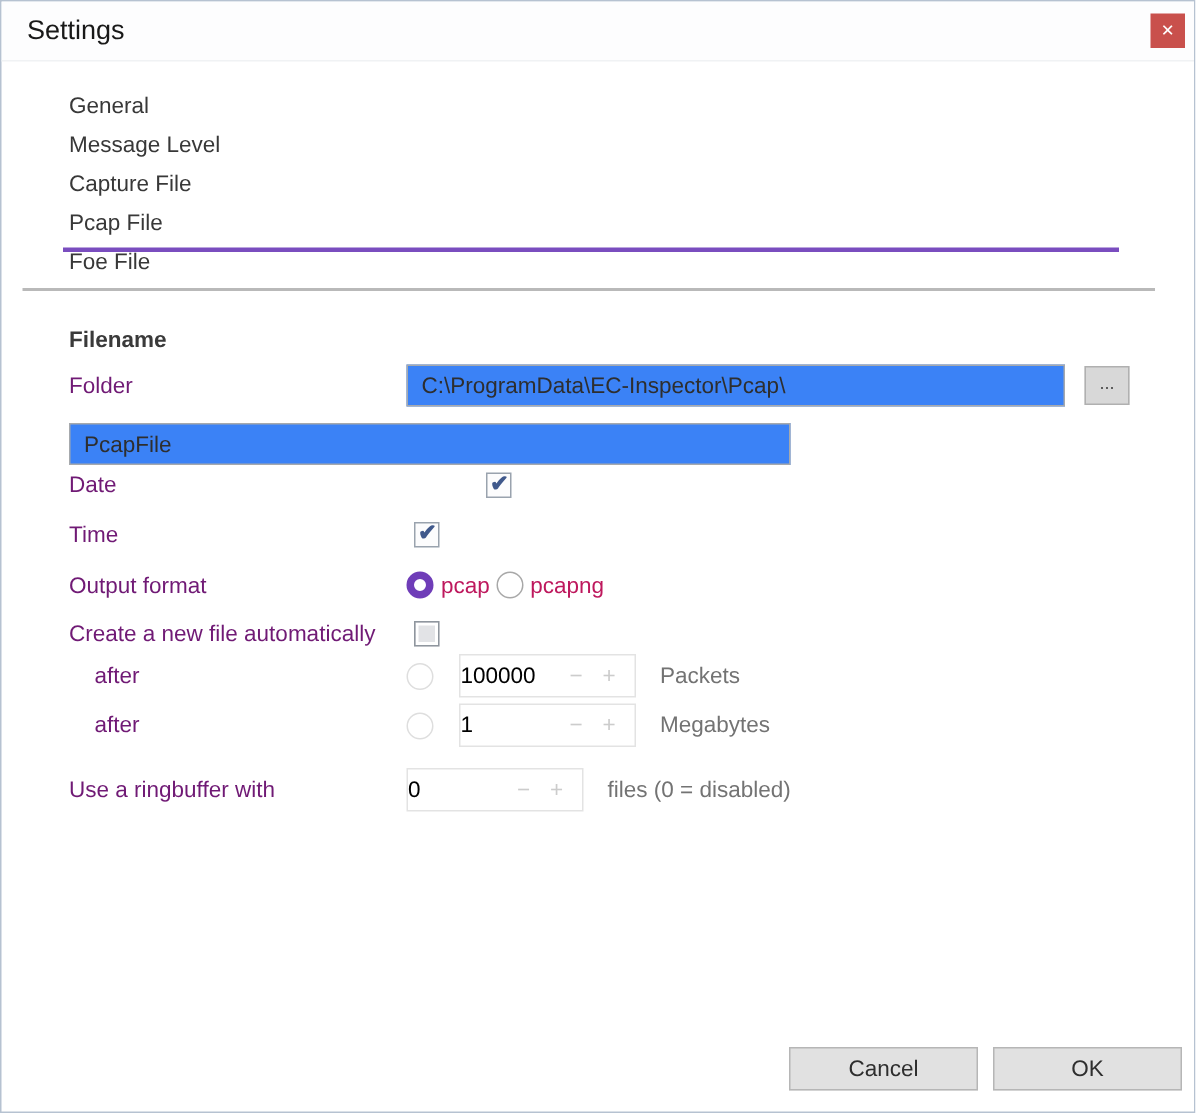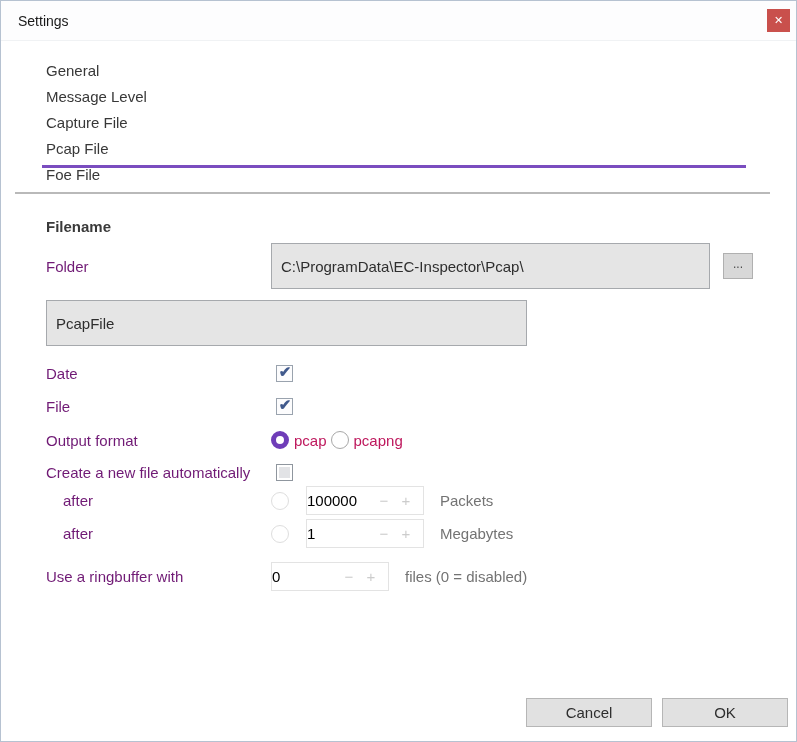--- a/index.html
+++ b/index.html
@@ -9,21 +9,21 @@
   .window {
     position:relative; width:797px; height:742px; background:#ffffff;
     border:1px solid #b6c2d1; overflow:hidden;
   }
 
   
   .titlebar {
     height:40px; background:#fdfdfe; border-bottom:1px solid #f0f2f4;
     display:flex; align-items:center; padding-left:17px; position:relative;
   }
-  .title { font-size:14px; color:#191919; }
+  .title { font-size:18px; color:#191919; }
   .close-btn {
     position:absolute; top:8px; right:6px; width:23px; height:23px;
     background:#c9504c; color:#ffffff; display:flex; align-items:center;
     justify-content:center; font-size:11px; cursor:pointer;
   }
 
   
   .tabbar {
     margin:21px 26px 0 14px; padding-left:31px;
     border-bottom:2px solid #b9b9b9; display:flex;flex-direction:column;
@@ -40,30 +40,30 @@
   
   .content { padding:24px 0 0 45px; }
   .section-heading { font-size:15px; font-weight:bold; color:#3a3a3a; margin-bottom:8px; }
 
   .row { display:flex; align-items:center; }
   .row-label { width:225px; flex-shrink:0; font-size:15px; color:#701a75; }
   .row-label.indent { padding-left:17px; }
 
   .row-folder { margin-top:0; }
   .row-base   { margin-top:11px; }
-  .row-date   { margin-top:19px; }
+  .row-date   { margin-top:5px;gap:48px; }
   .row-time   { margin-top:16px; }
   .row-format { margin-top:16px; }
   .row-create { margin-top:15px;align-items:center; }
   .row-after1 { margin-top:5px; }
   .row-after2 { margin-top:4px; }
   .row-ring   { margin-top:14px; }
 
   .text-input {
-    height:46px; border:1px solid #a6a9ad; background:#e5e5e5; font-size:15px;
+    height:28px; border:1px solid #a6a9ad; background:#3b82f6; font-size:15px;
     color:#2e2e2e; padding:0 9px; font-family:"Liberation Sans", sans-serif;
     outline:none;
   }
   .folder-input { width:439px; }
   .base-input   { width:481px; }
 
   .browse-btn {
     margin-left:13px; width:30px; height:26px; background:#d8d8d8;
     border:1px solid #b0b0b0; color:#4a4a4a; font-size:12px; line-height:20px;
     text-align:center; cursor:pointer;
@@ -146,21 +146,21 @@
     </div>
 
     <div class="row row-date">
       <span class="row-label">Date</span>
       <div class="checkbox checked">
         <span class="check-glyph">✔</span>
       </div>
     </div>
 
     <div class="row row-time">
-      <span class="row-label">File</span>
+      <span class="row-label">Time</span>
       <div class="checkbox checked">
         <span class="check-glyph">✔</span>
       </div>
     </div>
 
     <div class="row row-format">
       <span class="row-label">Output format</span>
       <div class="radio selected"></div>
       <span class="radio-label">pcap</span>
       <div class="radio"></div>

